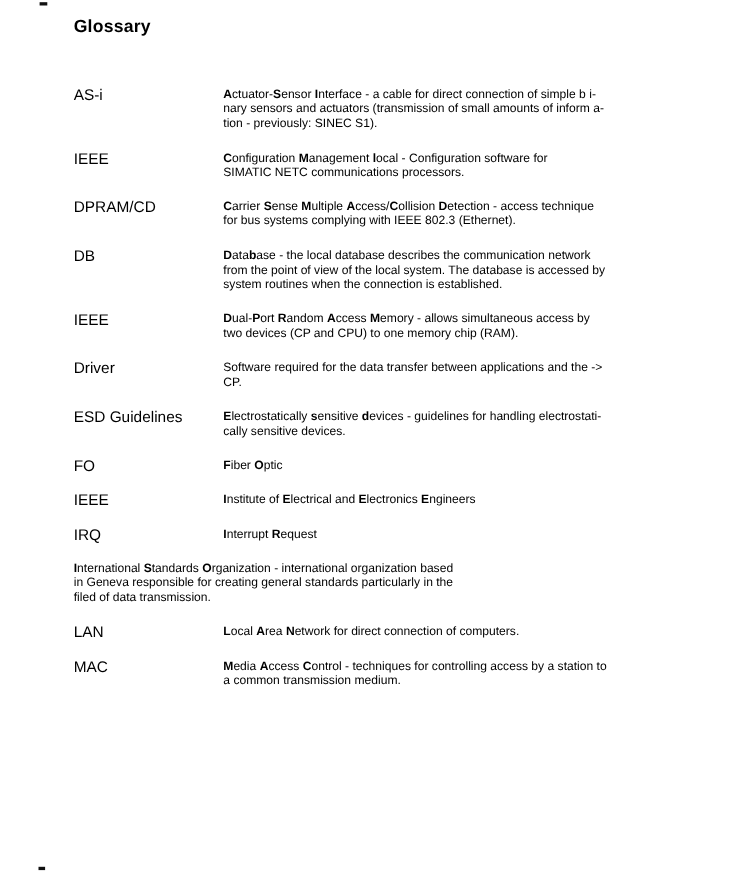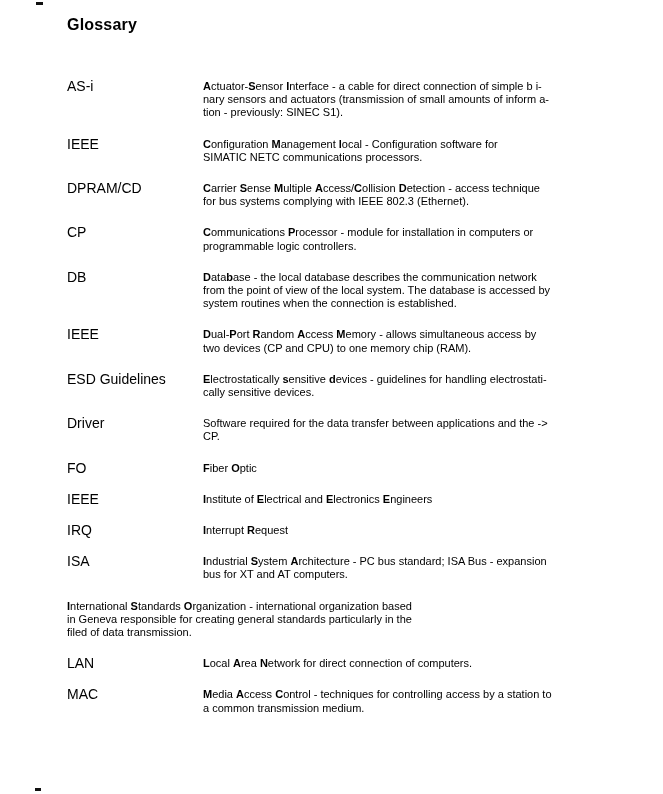--- a/index.html
+++ b/index.html
@@ -67,72 +67,62 @@
     <div class="definition"><b>C</b>onfiguration <b>M</b>anagement <b>l</b>ocal - Configuration software for
 SIMATIC NETC communications processors.</div>
   </div>
 
   <div class="entry">
     <div class="term">DPRAM/CD</div>
     <div class="definition"><b>C</b>arrier <b>S</b>ense <b>M</b>ultiple <b>A</b>ccess/<b>C</b>ollision <b>D</b>etection - access technique
 for bus systems complying with IEEE 802.3 (Ethernet).</div>
   </div>
 
-  <div class="entry">
-    <div class="term">CP</div>
-    <div class="definition"><b>C</b>ommunications <b>P</b>rocessor - module for installation in computers or
-programmable logic controllers.</div>
-  </div>
 
   <div class="entry">
     <div class="term">DB</div>
     <div class="definition"><b>D</b>ata<b>b</b>ase - the local database describes the communication network
 from the point of view of the local system. The database is accessed by
 system routines when the connection is established.</div>
   </div>
 
   <div class="entry">
     <div class="term">IEEE</div>
     <div class="definition"><b>D</b>ual-<b>P</b>ort <b>R</b>andom <b>A</b>ccess <b>M</b>emory - allows simultaneous access by
 two devices (CP and CPU) to one memory chip (RAM).</div>
   </div>
 
   <div class="entry">
+    <div class="term">Driver</div>
+    <div class="definition">Software required for the data transfer between applications and the -&gt;
+CP.</div>
+  </div>
+
+  <div class="entry">
     <div class="term">ESD Guidelines</div>
     <div class="definition"><b>E</b>lectrostatically <b>s</b>ensitive <b>d</b>evices - guidelines for handling electrostati-
 cally sensitive devices.</div>
-  </div>
-
-  <div class="entry">
-    <div class="term">Driver</div>
-    <div class="definition">Software required for the data transfer between applications and the -&gt;
-CP.</div>
   </div>
 
   <div class="entry">
     <div class="term">FO</div>
     <div class="definition"><b>F</b>iber <b>O</b>ptic</div>
   </div>
 
   <div class="entry">
     <div class="term">IEEE</div>
     <div class="definition"><b>I</b>nstitute of <b>E</b>lectrical and <b>E</b>lectronics <b>E</b>ngineers</div>
   </div>
 
 
   <div class="entry">
     <div class="term">IRQ</div>
     <div class="definition"><b>I</b>nterrupt <b>R</b>equest</div>
   </div>
 
-  <div class="entry">
-    <div class="term">ISA</div>
-    <div class="definition"><b>I</b>ndustrial <b>S</b>ystem <b>A</b>rchitecture - PC bus standard; ISA Bus - expansion
-bus for XT and AT computers.</div>
-  </div>
 
   <div class="entry">
     <div class="definition"><b>I</b>nternational <b>S</b>tandards <b>O</b>rganization - international organization based
 in Geneva responsible for creating general standards particularly in the
 filed of data transmission.</div>
   </div>
 
   <div class="entry">
     <div class="term">LAN</div>
     <div class="definition"><b>L</b>ocal <b>A</b>rea <b>N</b>etwork for direct connection of computers.</div>

